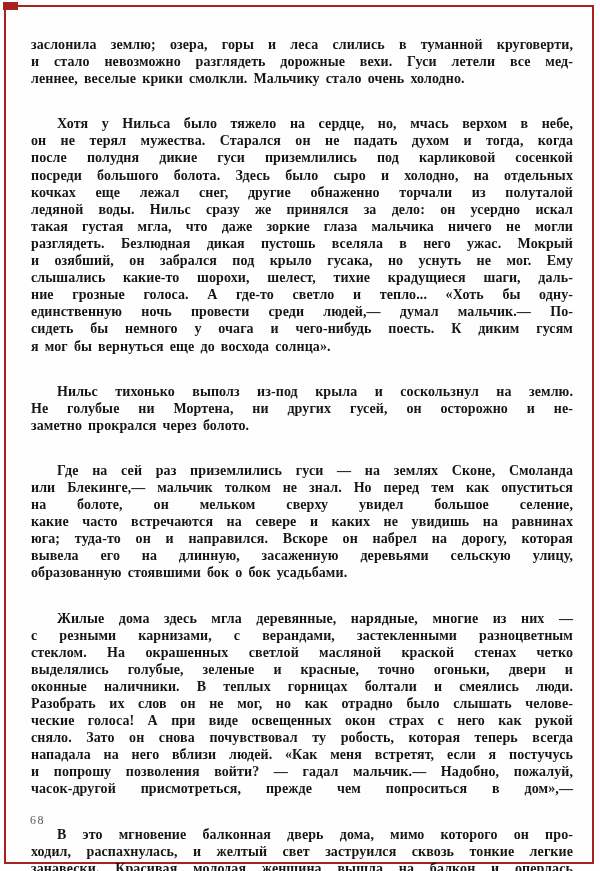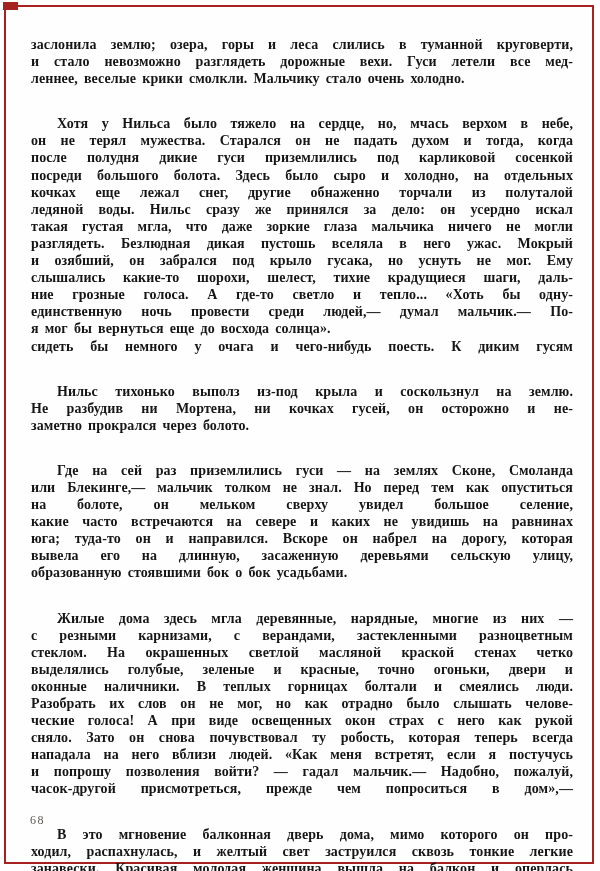--- a/index.html
+++ b/index.html
@@ -69,24 +69,24 @@
       <div class="line">после полудня дикие гуси приземлились под карликовой сосенкой</div>
       <div class="line">посреди большого болота. Здесь было сыро и холодно, на отдельных</div>
       <div class="line">кочках еще лежал снег, другие обнаженно торчали из полуталой</div>
       <div class="line">ледяной воды. Нильс сразу же принялся за дело: он усердно искал</div>
       <div class="line">такая густая мгла, что даже зоркие глаза мальчика ничего не могли</div>
       <div class="line">разглядеть. Безлюдная дикая пустошь вселяла в него ужас. Мокрый</div>
       <div class="line">и озябший, он забрался под крыло гусака, но уснуть не мог. Ему</div>
       <div class="line">слышались какие-то шорохи, шелест, тихие крадущиеся шаги, даль-</div>
       <div class="line">ние грозные голоса. А где-то светло и тепло... «Хоть бы одну-</div>
       <div class="line">единственную ночь провести среди людей,— думал мальчик.— По-</div>
+      <div class="line">сидеть бы немного у очага и чего-нибудь поесть. К диким гусям</div>
       <div class="line para-end">я мог бы вернуться еще до восхода солнца».</div>
-      <div class="line">сидеть бы немного у очага и чего-нибудь поесть. К диким гусям</div>
       <div class="line indent">Нильс тихонько выполз из-под крыла и соскользнул на землю.</div>
-      <div class="line">Не разбудив ни Мортена, ни кочках гусей, он осторожно и не-</div>
+      <div class="line">Не голубые ни Мортена, ни других гусей, он осторожно и не-</div>
       <div class="line para-end">заметно прокрался через болото.</div>
       <div class="line indent">Где на сей раз приземлились гуси — на землях Сконе, Смоланда</div>
       <div class="line">или Блекинге,— мальчик толком не знал. Но перед тем как опуститься</div>
       <div class="line">на болоте, он мельком сверху увидел большое селение,</div>
       <div class="line">какие часто встречаются на севере и каких не увидишь на равнинах</div>
       <div class="line">юга; туда-то он и направился. Вскоре он набрел на дорогу, которая</div>
       <div class="line">вывела его на длинную, засаженную деревьями сельскую улицу,</div>
       <div class="line para-end">образованную стоявшими бок о бок усадьбами.</div>
       <div class="line indent">Жилые дома здесь мгла деревянные, нарядные, многие из них —</div>
       <div class="line">с резными карнизами, с верандами, застекленными разноцветным</div>

